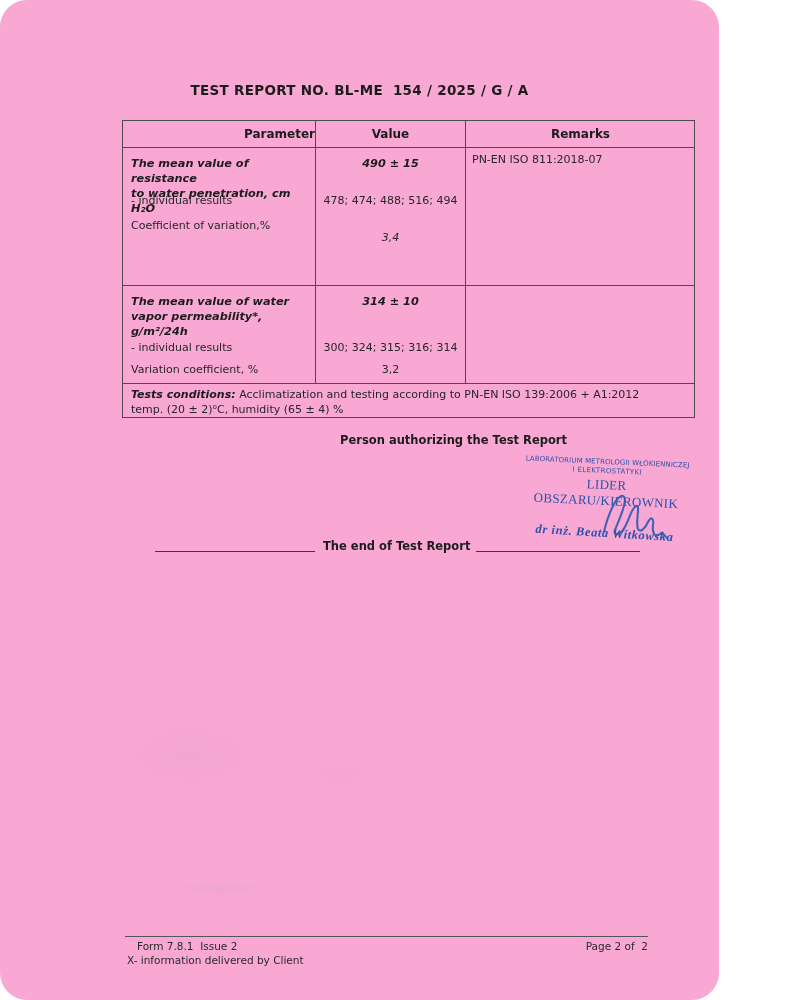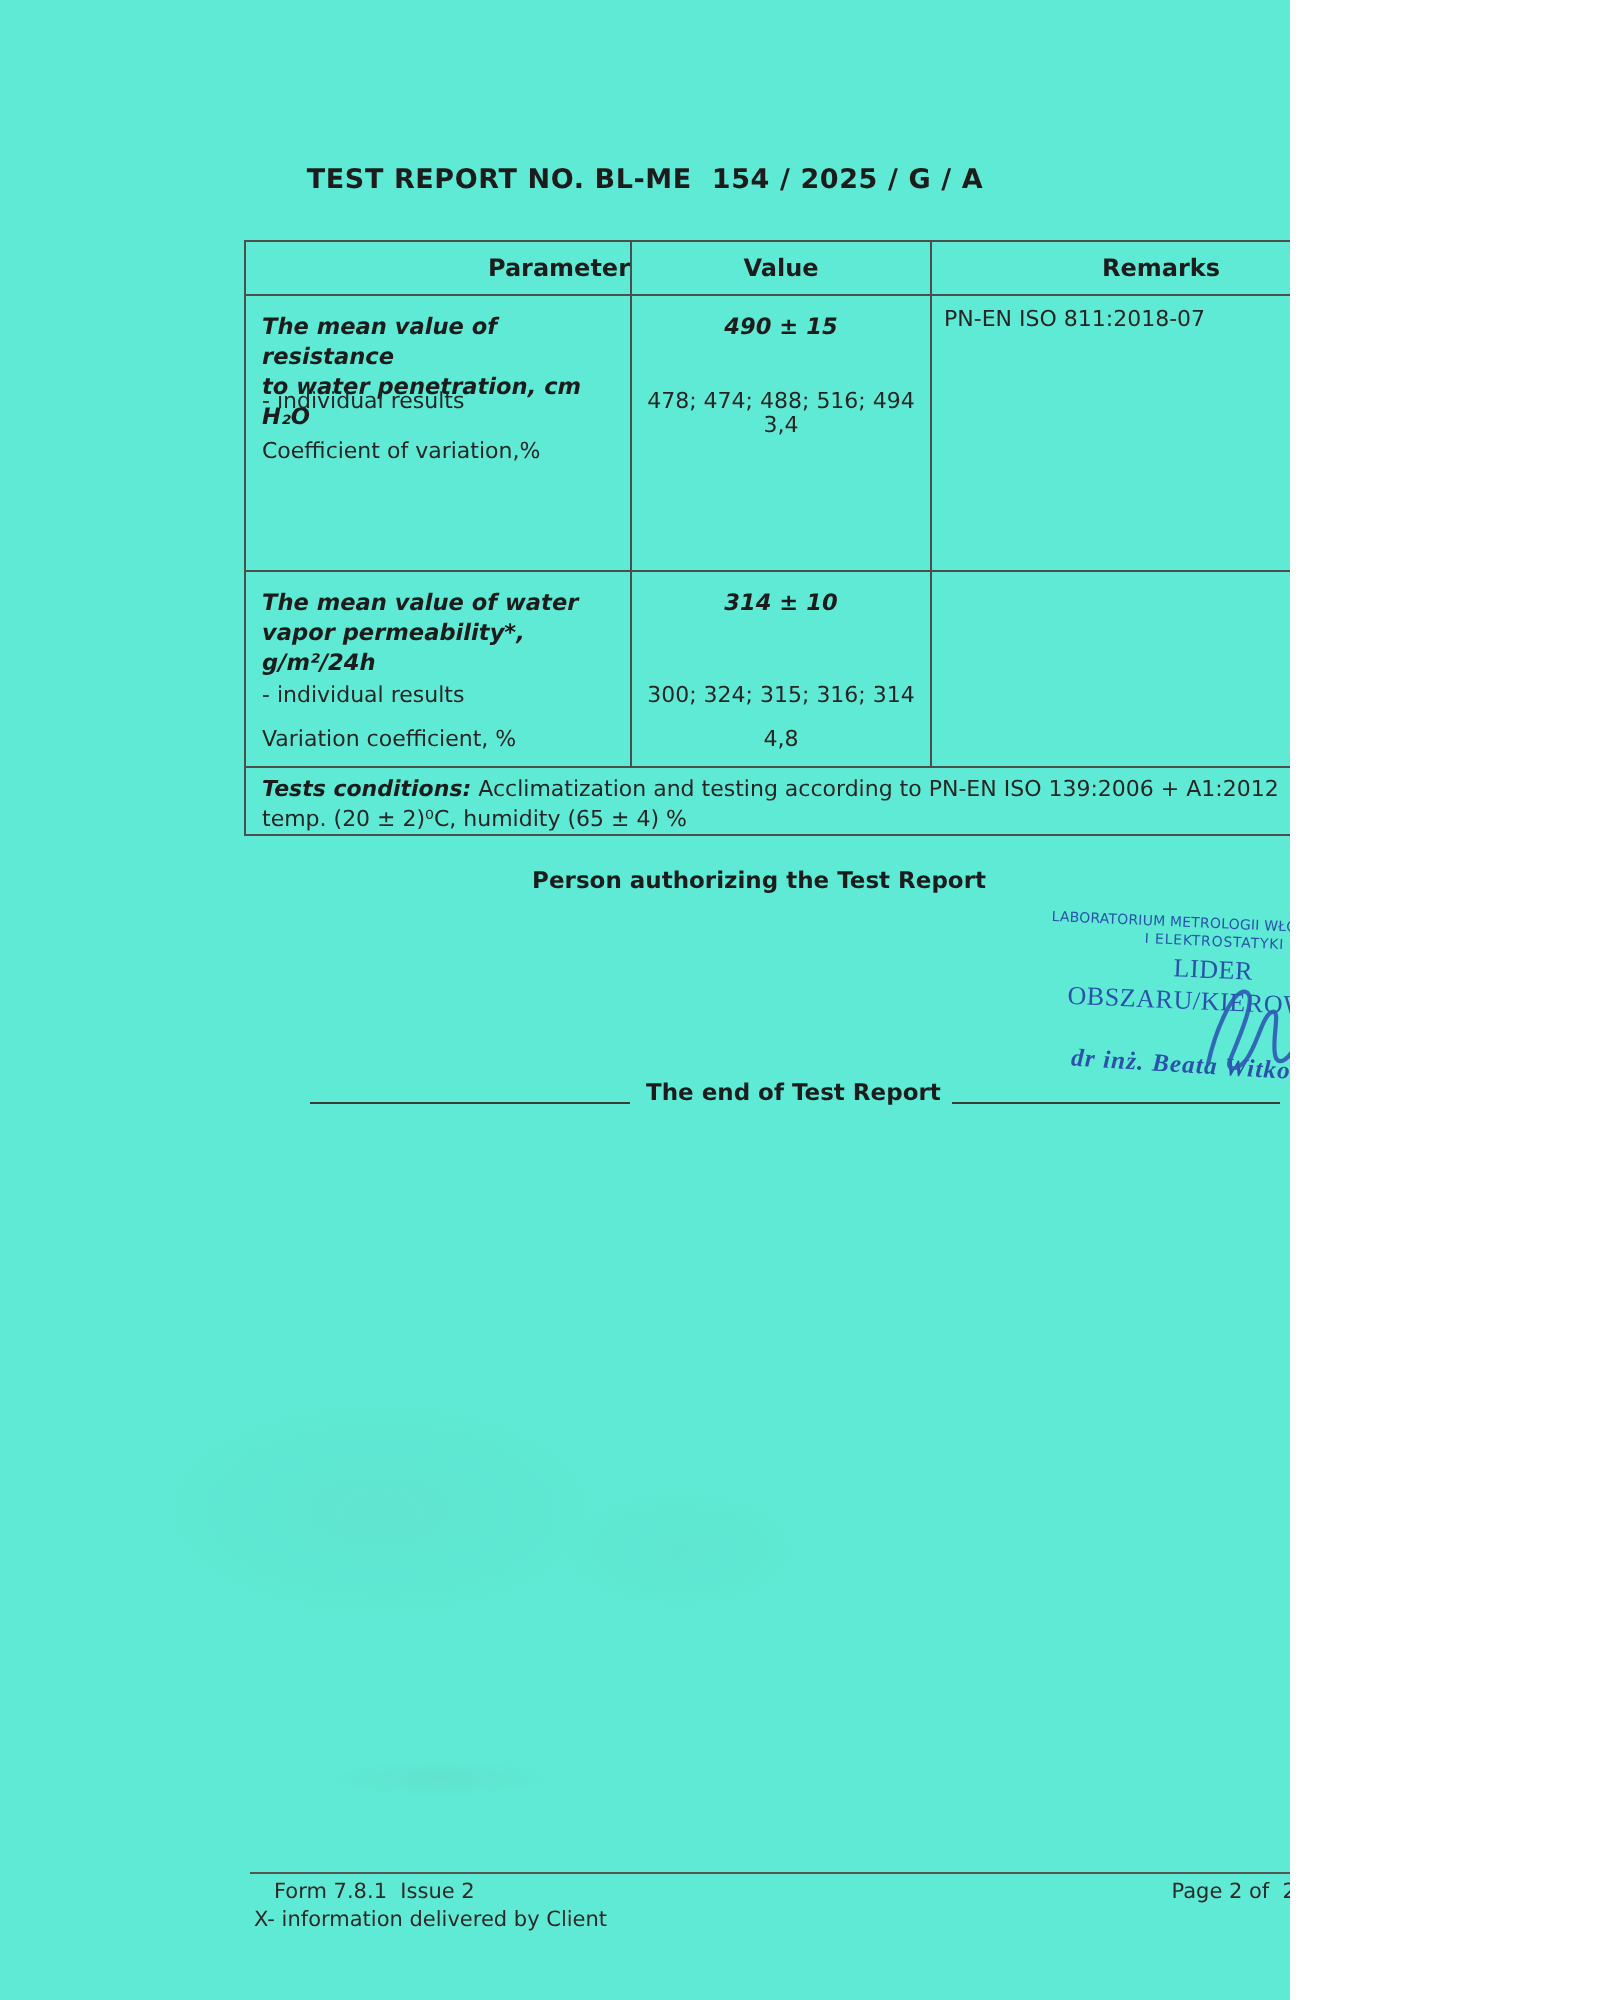--- a/index.html
+++ b/index.html
@@ -1,17 +1,17 @@
 <!DOCTYPE html>
 <html><head>
 <meta charset="utf-8">
 <style>
   html,body{margin:0;padding:0;background:#ffffff;}
-  .page{position:relative;width:645px;height:1000px;background:#5eead4;overflow:hidden;
-        font-family:"DejaVu Sans","Liberation Sans",sans-serif;color:#222;}
+  .page{position:relative;width:719px;height:1000px;background:#f9a8d4;overflow:hidden;
+        font-family:"DejaVu Sans","Liberation Sans",sans-serif;color:#222;border-radius:27px;}
 
   
   .title{position:absolute;top:82px;left:0;right:0;text-align:center;
          font-size:13.5px;font-weight:bold;letter-spacing:.3px;color:#1c1c1c;white-space:pre;}
 
   
   .report-table{position:absolute;left:122px;top:120px;width:573px;border:1px solid #4d4d4d;box-sizing:border-box;}
   .trow{position:relative;border-bottom:1px solid #4d4d4d;box-sizing:border-box;}
   .thead-row{height:27px;}
   .row1{height:138px;}
@@ -28,21 +28,21 @@
   .cellblock{position:absolute;font-size:11px;line-height:14px;color:#262626;}
   .bold{font-weight:bold;color:#1c1c1c;font-style:italic;}
   .pre{white-space:pre-line;}
   .nowrap{white-space:nowrap;}
   .p-title{left:8px;top:8px;width:178px;line-height:15px;font-size:11.3px;}
   .p-l2-r1{left:8px;top:46px;}
   .p-l3-r1{left:8px;top:71px;}
   .v-center{left:193px;width:149px;text-align:center;}
   .v-mean{top:9px;font-size:11.3px;}
   .v-res-r1{top:46px;}
-  .v-coef-r1{top:58px;}
+  .v-coef-r1{top:83px;font-style:italic;}
   .rem{left:349px;top:5px;width:218px;line-height:13.6px;font-size:11px;}
   .p-l2-r2{left:8px;top:55px;}
   .p-l3-r2{left:8px;top:77px;}
   .v-res-r2{top:55px;}
   .v-coef-r2{top:77px;}
 
   .conditions{position:absolute;left:8px;top:4px;right:8px;font-size:11px;line-height:14.5px;
               white-space:pre-line;color:#262626;}
 
   
@@ -110,21 +110,21 @@
     </div>
 
     <div class="trow row2">
       <div class="cellblock p-title bold pre">The mean value of water
 vapor permeability*,
 g/m²/24h</div>
       <div class="cellblock p-l2-r2">- individual results</div>
       <div class="cellblock p-l3-r2">Variation coefficient, %</div>
       <div class="cellblock v-center v-mean bold">314 ± 10</div>
       <div class="cellblock v-center v-res-r2 nowrap">300; 324; 315; 316; 314</div>
-      <div class="cellblock v-center v-coef-r2">4,8</div>
+      <div class="cellblock v-center v-coef-r2">3,2</div>
     </div>
 
     <div class="trow cond-row">
       <div class="conditions"><span class="bold">Tests conditions:</span><span> Acclimatization and testing according to PN-EN ISO 139:2006 + A1:2012
 temp. (20 ± 2)⁰C, humidity (65 ± 4) %</span></div>
     </div>
   </div>
 
   <div class="authorizing">Person authorizing the Test Report</div>
 

